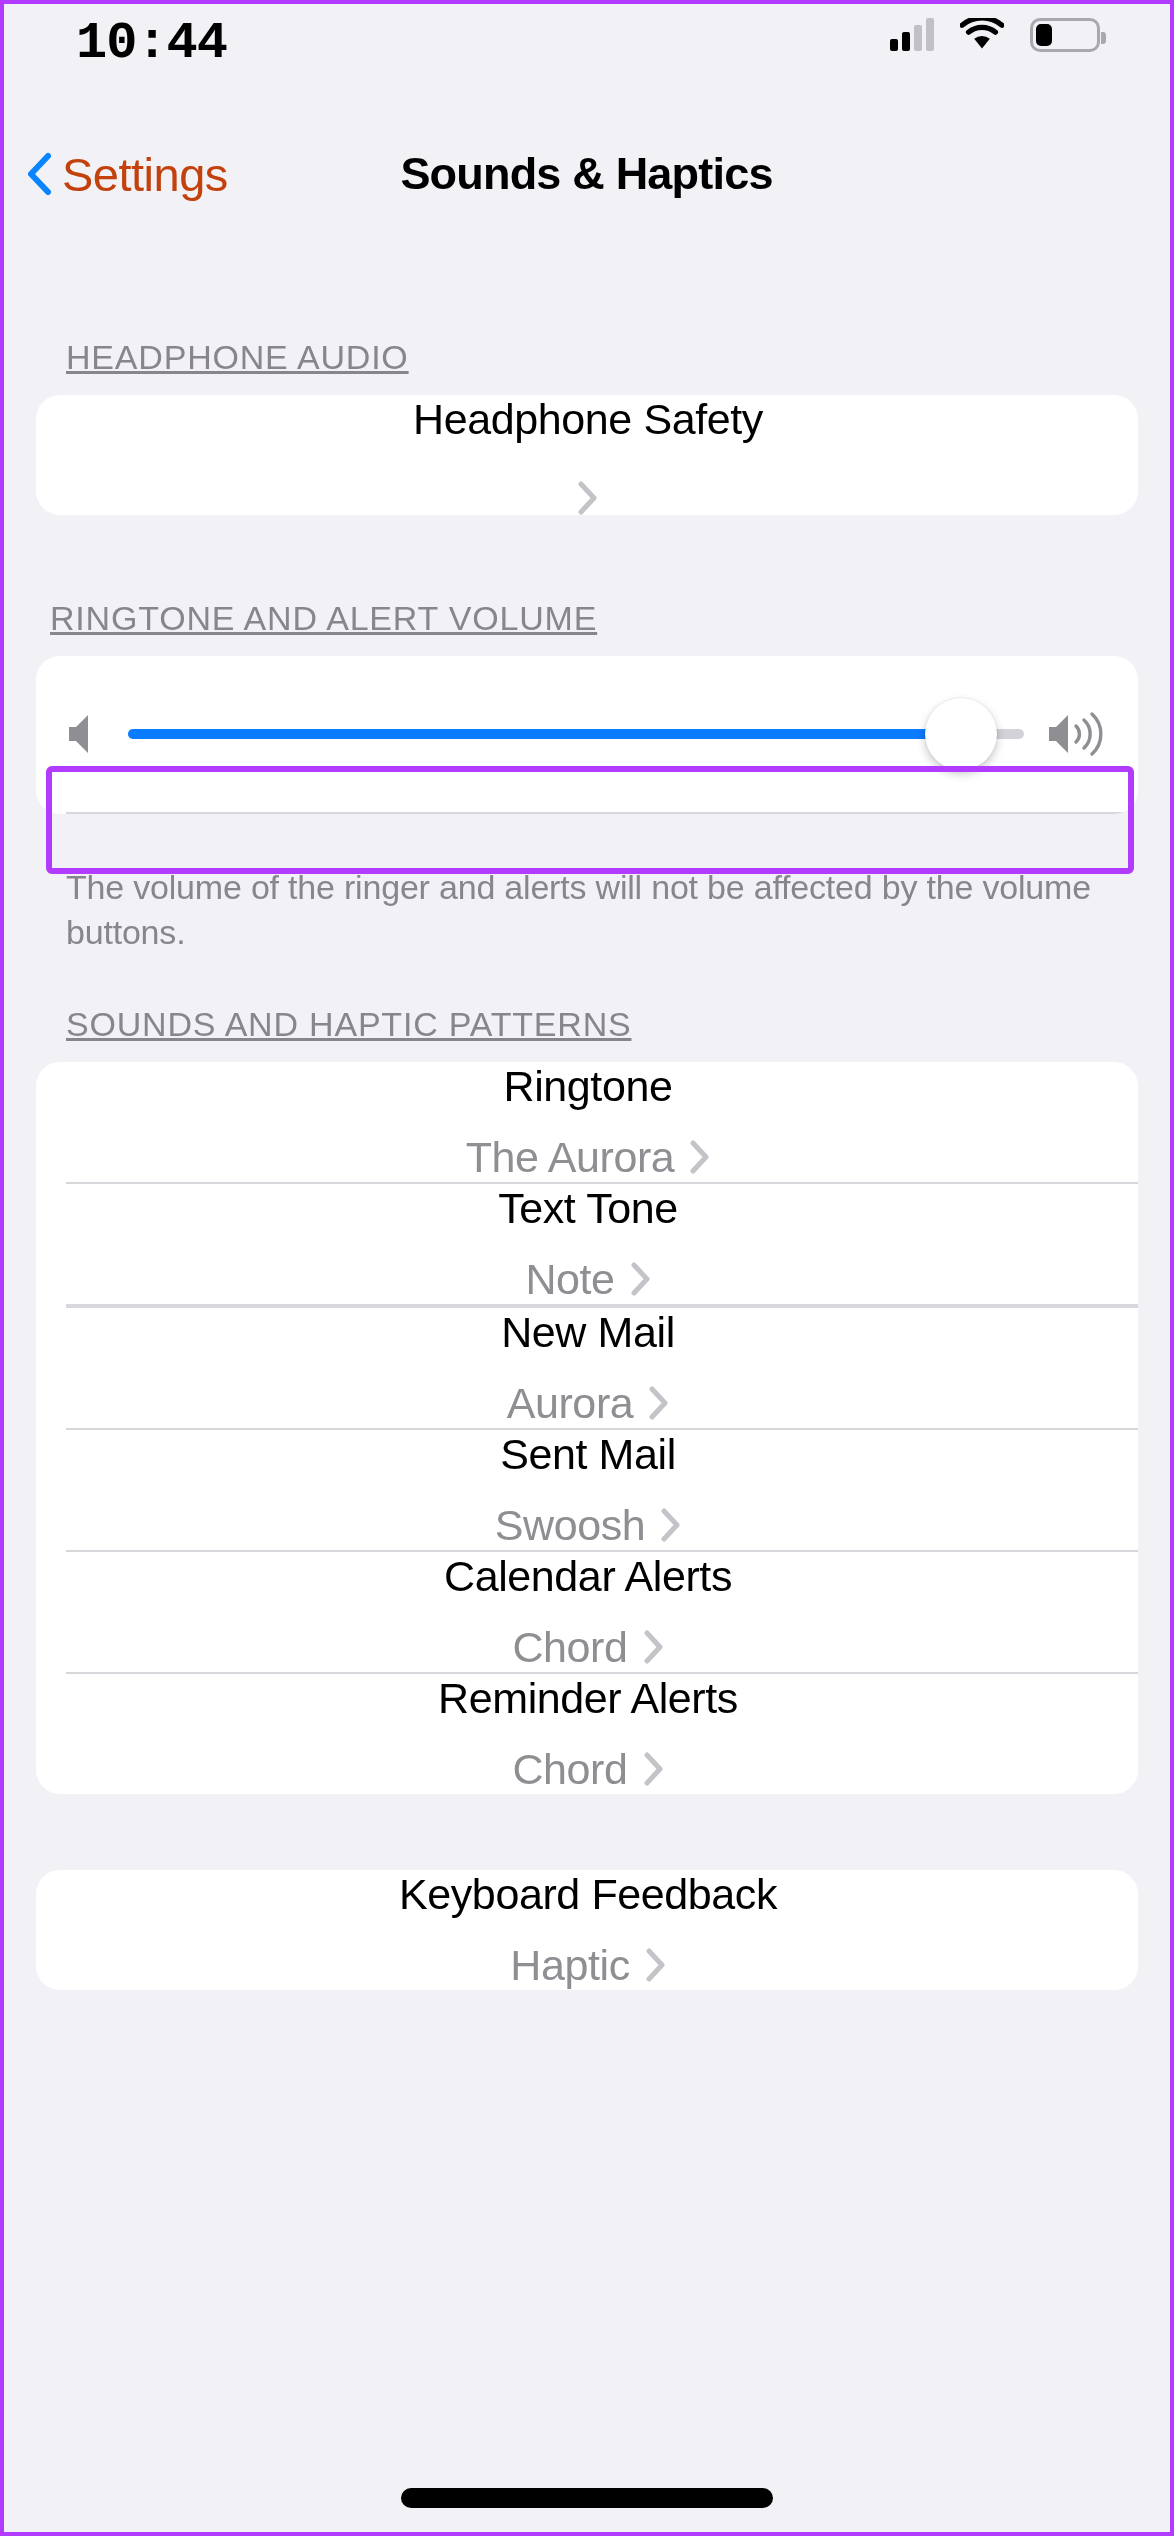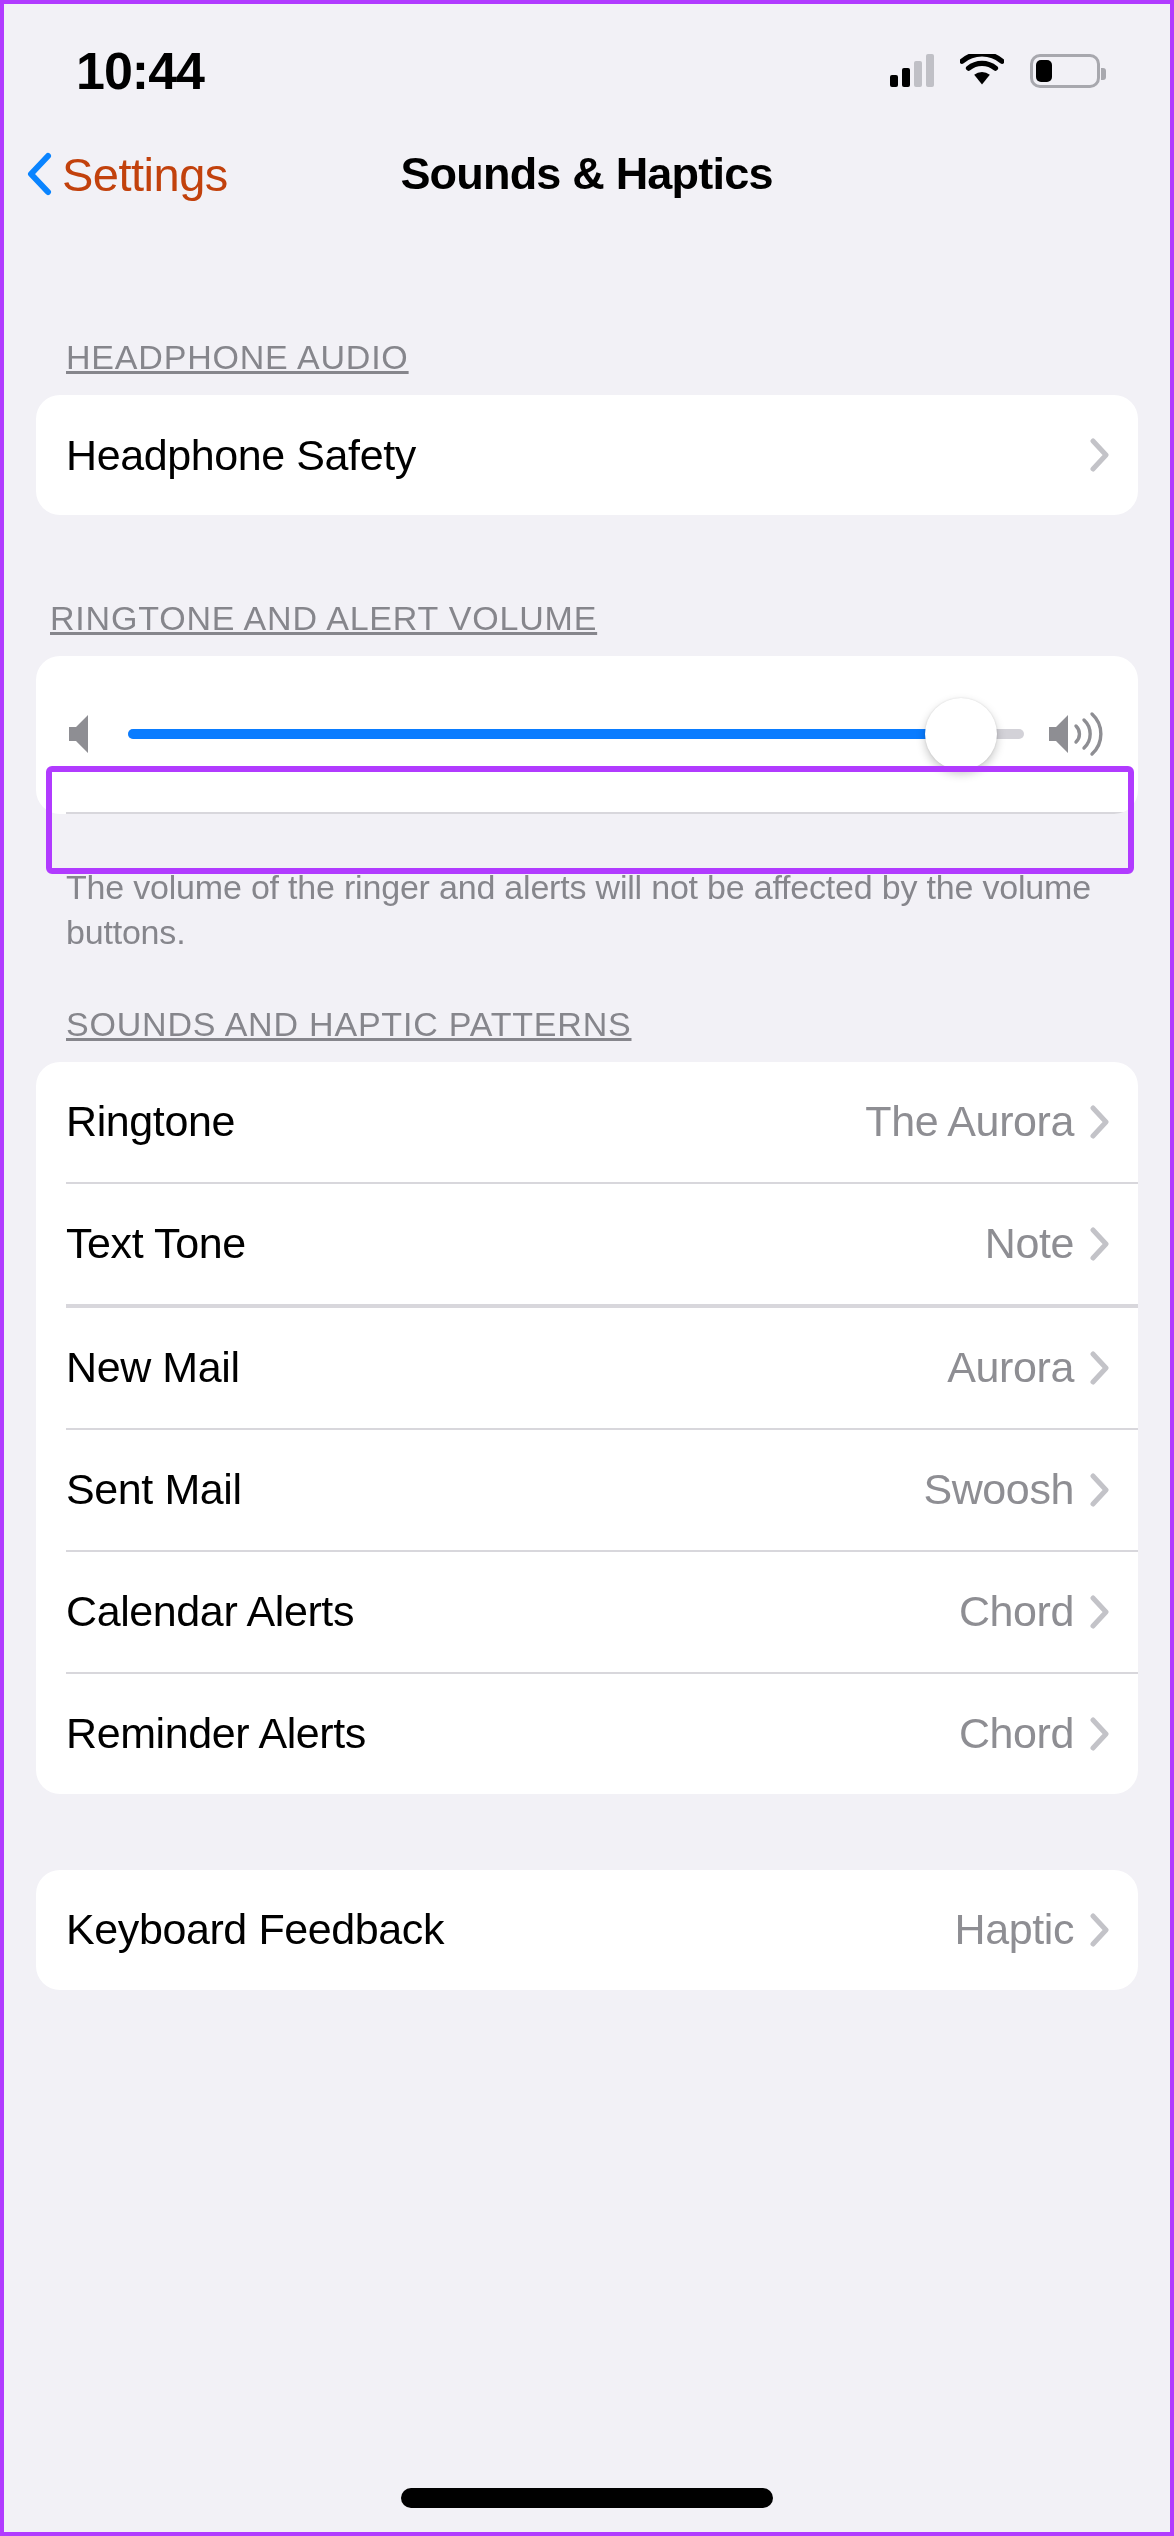--- a/index.html
+++ b/index.html
@@ -16,23 +16,24 @@
     width:1174px; height:2536px;
     background:#f2f1f6;
     border:4px solid #b13bff;
     overflow:hidden;
   }
 
   
   .statusbar {
     position:relative;
     height:120px;
-    display:flex; align-items:center;
+    display:flex; align-items:flex-start;
     justify-content:space-between;
     padding:0 70px 0 72px;
+    font-family:Liberation Mono, monospace;
   }
   .status-time {
     font-size:52px; font-weight:700;
     color:#000; letter-spacing:-1px;
     line-height:1;
     padding-top:14px;
   }
   .status-right {
     display:flex; align-items:center; gap:26px;
     padding-top:14px;
@@ -101,20 +102,21 @@
     overflow:hidden;
   }
 
   .row {
     position:relative;
     display:flex; align-items:center;
     justify-content:space-between;
     padding:0 28px 0 30px;
     height:120px;
     cursor:pointer;
+    flex-direction:column;
   }
   .row-label {
     font-size:43px; color:#000; letter-spacing:-0.4px;
   }
   .row-right {
     display:flex; align-items:center; gap:16px;
   }
   .row-value {
     font-size:43px; color:#8e8e93; letter-spacing:-0.4px;
   }

